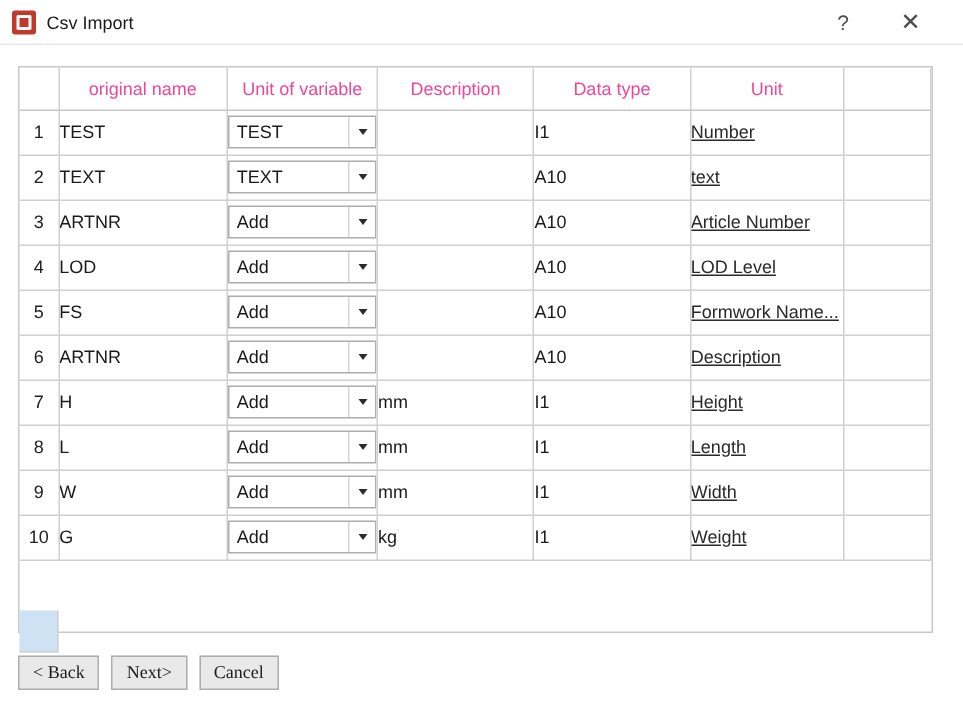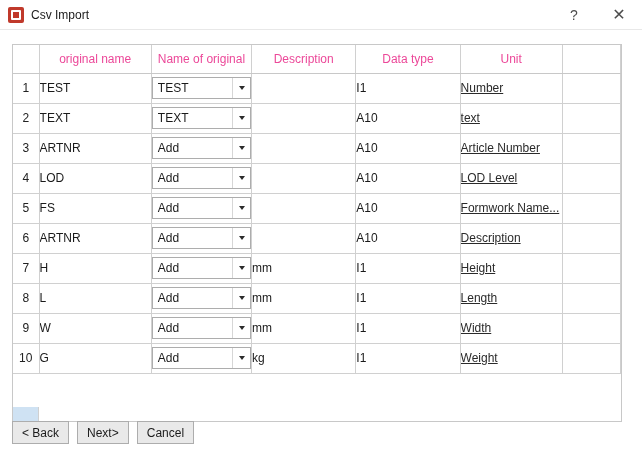--- a/index.html
+++ b/index.html
@@ -16,21 +16,21 @@
     overflow: hidden;
   }
 
   
   .titlebar {
     height: 30px;
     background: #ffffff;
     border-bottom: 1px solid #e8e8e8;
     display: flex;
     align-items: center;
-    padding: 0 0 0 8px;
+    padding: 0 12px 0 8px;
     box-sizing: border-box;
   }
   .app-icon {
     width: 16px;
     height: 16px;
     background: #c0392b;
     border-radius: 2px;
     position: relative;
     flex: 0 0 auto;
     margin-right: 7px;
@@ -176,24 +176,25 @@
     background: #cfe2f3;
     border-right: 1px solid #d0d0d0;
     border-bottom: 1px solid #d0d0d0;
     box-sizing: border-box;
   }
 
   
   .footer {
     position: absolute;
     left: 12px;
-    bottom: 28px;
+    bottom: 12px;
     display: flex;
     gap: 8px;
     align-items: center;
+    font-family: Liberation Serif, serif;
   }
   .btn {
     min-width: 42px;
     height: 23px;
     padding: 0 9px;
     font-size: 12px;
     border: 1px solid #adadad;
     background: #e9e9e9;
     color: #1b1b1b;
     display: inline-flex;
@@ -222,21 +223,21 @@
         <col class="col-var">
         <col class="col-desc">
         <col class="col-type">
         <col class="col-unit">
         <col class="col-extra">
       </colgroup>
       <thead>
         <tr>
           <th></th>
           <th>original name</th>
-          <th>Name of original</th>
+          <th>Unit of variable</th>
           <th>Description</th>
           <th>Data type</th>
           <th>Unit</th>
           <th></th>
         </tr>
       </thead>
       <tbody>
 
         <tr>
           <td class="rowhdr">1</td>

